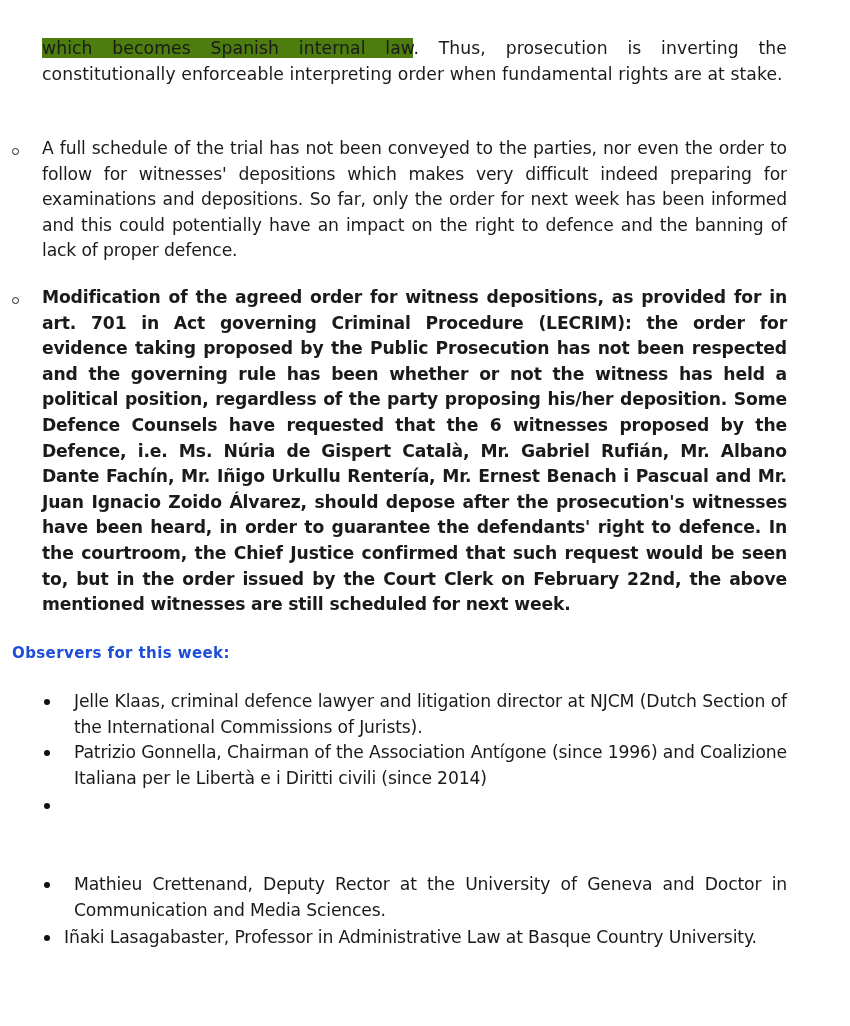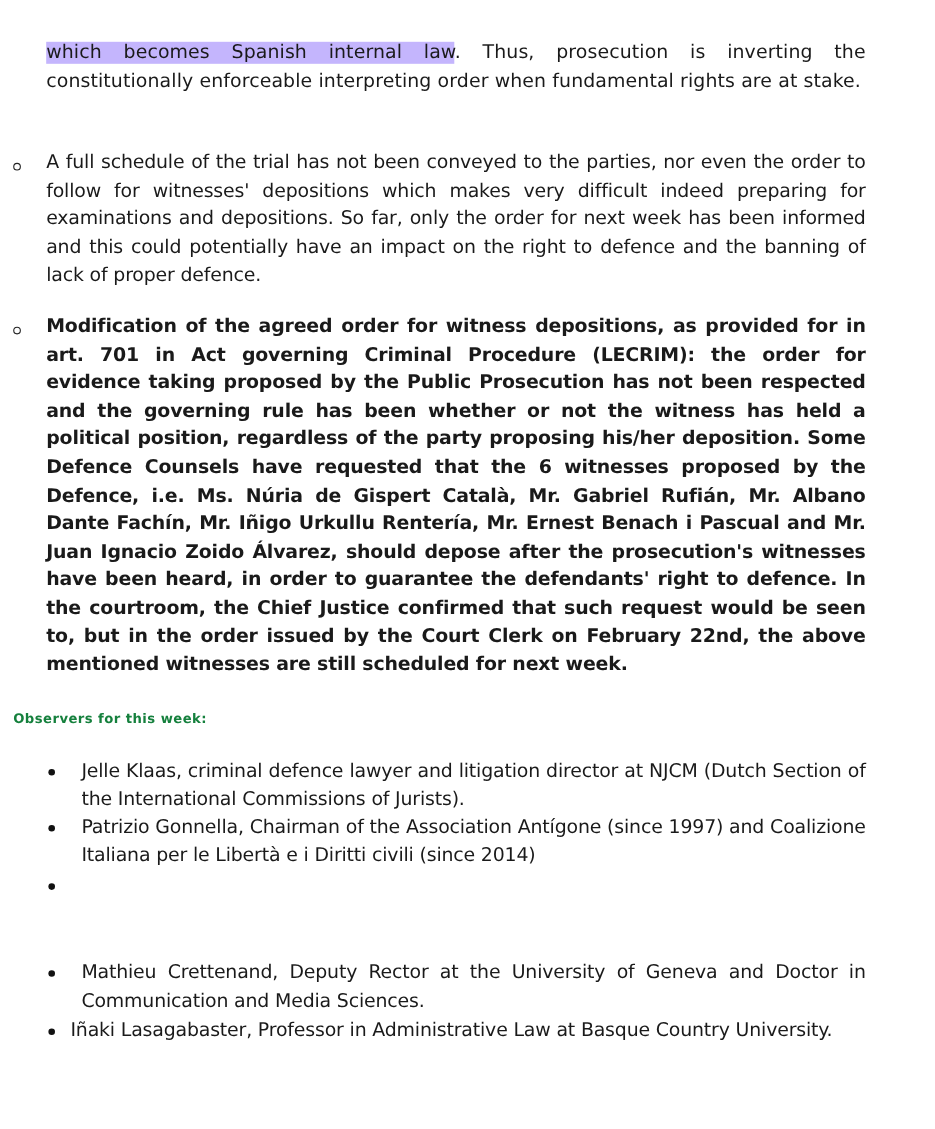--- a/index.html
+++ b/index.html
@@ -26,21 +26,21 @@
     }
     .para {
       position: absolute;
       text-align: justify;
       text-align-last: left;
       margin: 0;
       letter-spacing: -0.15px;
       word-spacing: 0px;
     }
     .highlight {
-      background: #c4b5fd;
+      background: #4d7c0f;
     }
     .bullet-hollow {
       position: absolute;
       width: 7px;
       height: 7px;
       border: 1.6px solid #222;
       border-radius: 50%;
       box-sizing: border-box;
     }
     .bullet-solid {
@@ -48,24 +48,24 @@
       width: 6px;
       height: 6px;
       background: #111;
       border-radius: 50%;
     }
     .heading {
       position: absolute;
       left: 12px;
       top: 641px;
       font-weight: bold;
-      font-size: 12px;
+      font-size: 15px;
       letter-spacing: 0.4px;
       margin: 0;
-      color: #15803d;
+      color: #1d4ed8;
     }
   </style>
 </head>
 <body>
 
 <div class="page">
 
   <p class="para" style="left:42px; top:36px; width:745px; letter-spacing:0.1px;">
     <span class="highlight">which becomes Spanish internal law</span><span>. Thus, prosecution is inverting the constitutionally enforceable interpreting order when fundamental rights are at stake.</span>
   </p>
@@ -82,21 +82,21 @@
 
   <h3 class="heading">Observers for this week:</h3>
 
   <span class="bullet-solid" style="left:44px; top:699px;"></span>
   <p class="para" style="left:74px; top:689px; width:713px;">
     <span>Jelle Klaas, criminal defence lawyer and litigation director at NJCM (Dutch Section of the International Commissions of Jurists).</span>
   </p>
 
   <span class="bullet-solid" style="left:44px; top:750px;"></span>
   <p class="para" style="left:74px; top:740px; width:713px;">
-    <span>Patrizio Gonnella, Chairman of the Association Antígone (since 1997) and Coalizione Italiana per le Libertà e i Diritti civili (since 2014)</span>
+    <span>Patrizio Gonnella, Chairman of the Association Antígone (since 1996) and Coalizione Italiana per le Libertà e i Diritti civili (since 2014)</span>
   </p>
 
   <span class="bullet-solid" style="left:44px; top:803px;"></span>
 
   <span class="bullet-solid" style="left:44px; top:882px;"></span>
   <p class="para" style="left:74px; top:872px; width:713px;">
     <span>Mathieu Crettenand, Deputy Rector at the University of Geneva and Doctor in Communication and Media Sciences.</span>
   </p>
 
   <span class="bullet-solid" style="left:44px; top:935px;"></span>

